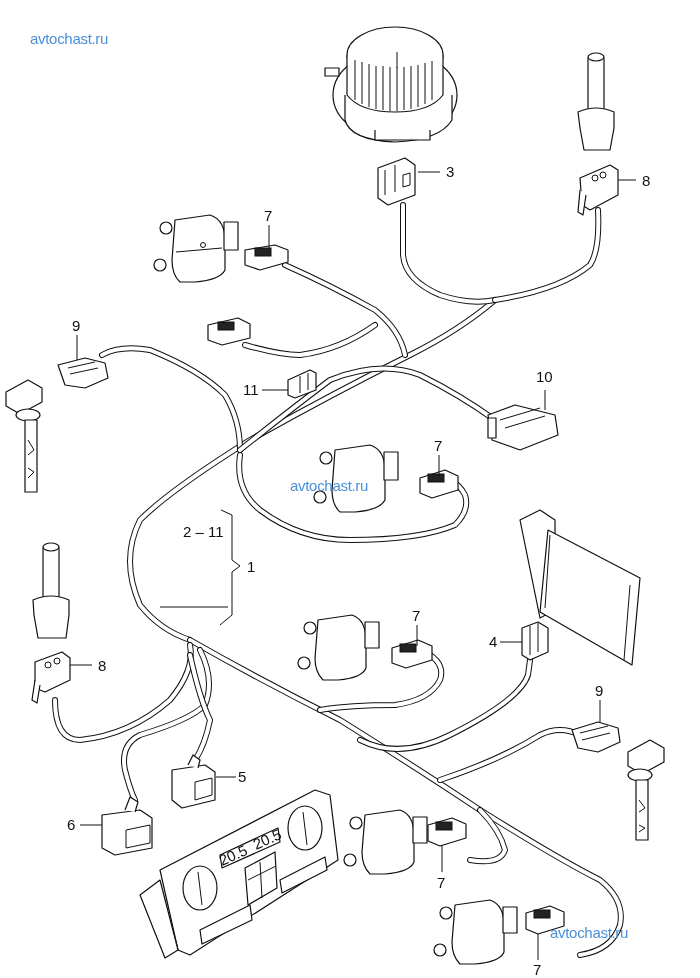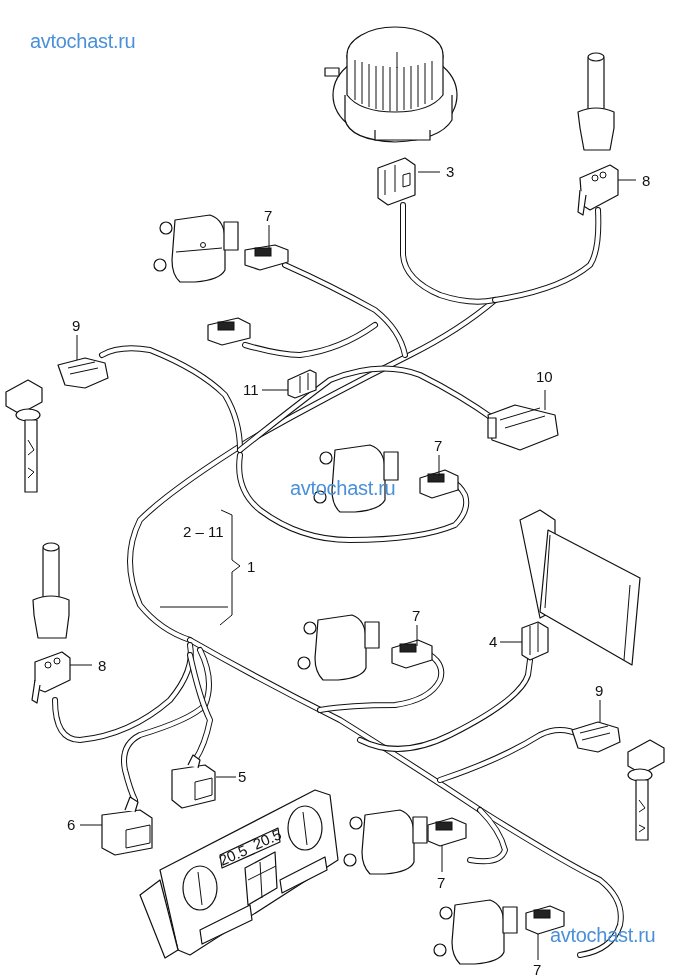--- a/index.html
+++ b/index.html
@@ -4,21 +4,21 @@
 <style>
   html, body { margin: 0; padding: 0; background: #ffffff; }
   body { width: 700px; height: 978px; position: relative; overflow: hidden; font-family: "Liberation Sans", sans-serif; }
   #diagram { position: absolute; left: 0; top: 0; width: 700px; height: 978px; }
   .thin { fill: none; stroke: #111; stroke-width: 1; }
   .part { fill: #fff; stroke: #111; stroke-width: 1.2; stroke-linejoin: round; }
   .dark { fill: #222; stroke: #111; stroke-width: 1; }
   .callout { font-family: "Liberation Sans", sans-serif; font-size: 15px; fill: #111; }
   .wire-outer { fill: none; stroke: #111; stroke-width: 6; stroke-linecap: round; stroke-linejoin: round; }
   .wire-inner { fill: none; stroke: #fff; stroke-width: 4; stroke-linecap: round; stroke-linejoin: round; }
-  .watermark { position: absolute; font-family: "Liberation Sans", sans-serif; font-size: 20px; letter-spacing: -0.3px; }
+  .watermark { position: absolute; font-family: "Liberation Sans", sans-serif; font-size: 15px; letter-spacing: -0.3px; }
 </style>
 </head>
 <body>
 
 <svg id="diagram" viewBox="0 0 700 978" xmlns="http://www.w3.org/2000/svg">
 
   <g>
 
     <path class="wire-outer" d="M495,300 Q460,330 410,355 Q330,395 250,440 Q170,490 140,520 Q120,560 140,605 Q160,630 190,640"></path>
     <path class="wire-inner" d="M495,300 Q460,330 410,355 Q330,395 250,440 Q170,490 140,520 Q120,560 140,605 Q160,630 190,640"></path>

